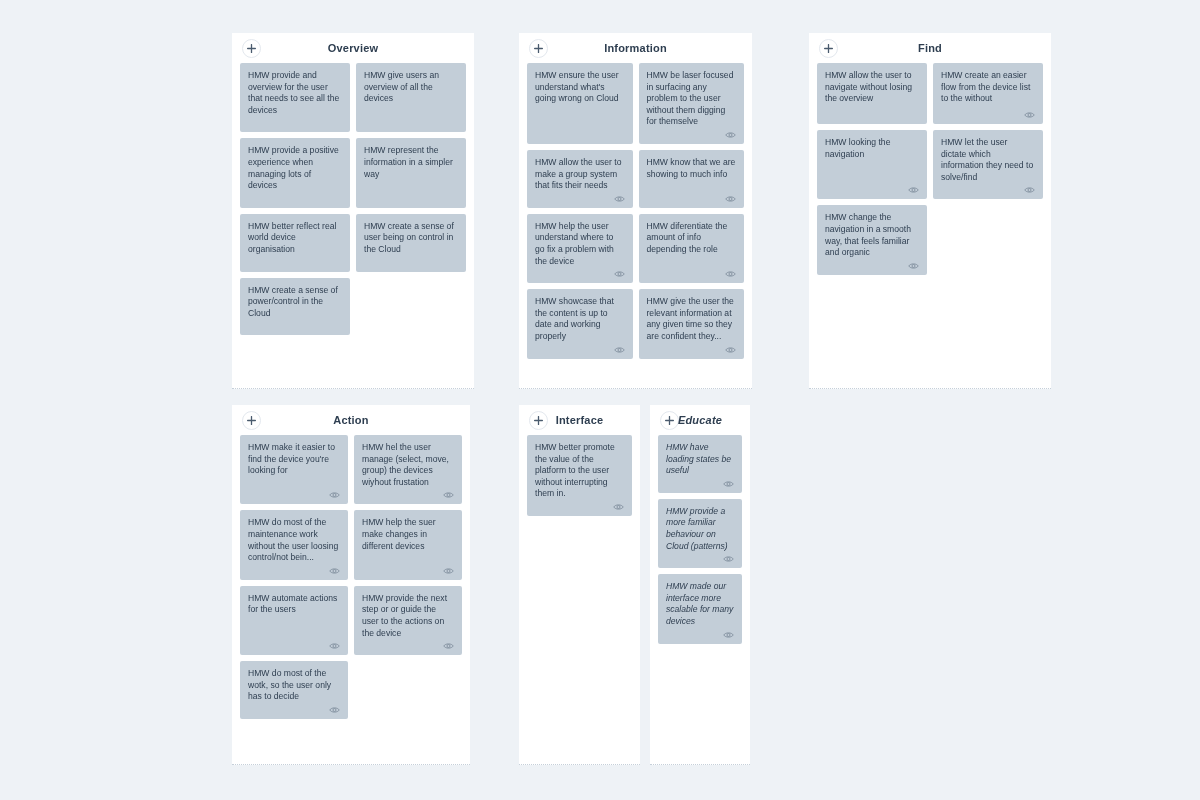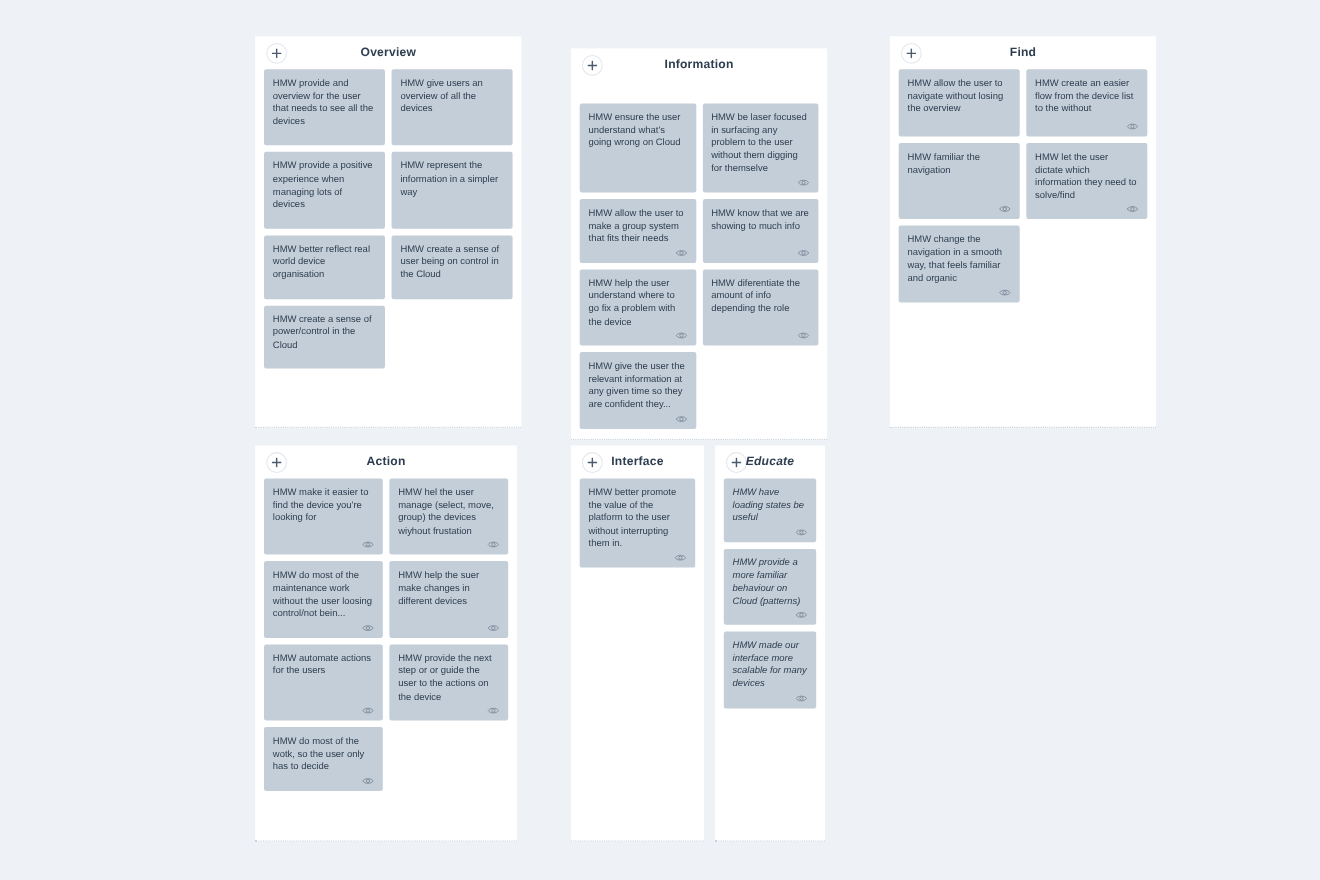--- a/index.html
+++ b/index.html
@@ -186,21 +186,21 @@
           <div class="card-text">HMW create a sense of power/control in the Cloud</div>
           <div class="card-footer hidden">
             <svg width="11" height="8" viewBox="0 0 14 10" class="eye-icon">
               <path d="M1 5 C3 1.4 11 1.4 13 5 C11 8.6 3 8.6 1 5 Z" fill="none" stroke="#4c5d70" stroke-width="1"></path>
               <circle cx="7" cy="5" r="1.9" fill="none" stroke="#4c5d70" stroke-width="1"></circle>
             </svg>
           </div>
         </div>
       </div>
     </div>
-    <div class="column" style="left: 487px; top: 44px; width: 233px; height: 356px; gap: 20px;">
+    <div class="column" style="left: 487px; top: 33px; width: 233px; height: 356px;">
       <div class="col-header">
         <div class="add-btn">
           <svg width="9" height="9" viewBox="0 0 9 9">
             <path d="M4.5 0.6 V8.4 M0.6 4.5 H8.4" stroke="#4a5b6e" stroke-width="1.3" stroke-linecap="round"></path>
           </svg>
         </div>
         <div class="col-title">Information</div>
       </div>
       <div class="cards-area dual">
         <div class="card h3">
@@ -251,20 +251,29 @@
         <div class="card h4">
           <div class="card-text">HMW diferentiate the amount of info depending the role</div>
           <div class="card-footer">
             <svg width="11" height="8" viewBox="0 0 14 10" class="eye-icon">
               <path d="M1 5 C3 1.4 11 1.4 13 5 C11 8.6 3 8.6 1 5 Z" fill="none" stroke="#4c5d70" stroke-width="1"></path>
               <circle cx="7" cy="5" r="1.9" fill="none" stroke="#4c5d70" stroke-width="1"></circle>
             </svg>
           </div>
         </div>
         <div class="card h4">
+          <div class="card-text">HMW showcase that the content is up to date and working properly</div>
+          <div class="card-footer">
+            <svg width="11" height="8" viewBox="0 0 14 10" class="eye-icon">
+              <path d="M1 5 C3 1.4 11 1.4 13 5 C11 8.6 3 8.6 1 5 Z" fill="none" stroke="#4c5d70" stroke-width="1"></path>
+              <circle cx="7" cy="5" r="1.9" fill="none" stroke="#4c5d70" stroke-width="1"></circle>
+            </svg>
+          </div>
+        </div>
+        <div class="card h4">
           <div class="card-text">HMW give the user the relevant information at any given time so they are confident they...</div>
           <div class="card-footer">
             <svg width="11" height="8" viewBox="0 0 14 10" class="eye-icon">
               <path d="M1 5 C3 1.4 11 1.4 13 5 C11 8.6 3 8.6 1 5 Z" fill="none" stroke="#4c5d70" stroke-width="1"></path>
               <circle cx="7" cy="5" r="1.9" fill="none" stroke="#4c5d70" stroke-width="1"></circle>
             </svg>
           </div>
         </div>
       </div>
     </div>
@@ -290,21 +299,21 @@
         <div class="card h3">
           <div class="card-text">HMW create an easier flow from the device list to the without</div>
           <div class="card-footer">
             <svg width="11" height="8" viewBox="0 0 14 10" class="eye-icon">
               <path d="M1 5 C3 1.4 11 1.4 13 5 C11 8.6 3 8.6 1 5 Z" fill="none" stroke="#4c5d70" stroke-width="1"></path>
               <circle cx="7" cy="5" r="1.9" fill="none" stroke="#4c5d70" stroke-width="1"></circle>
             </svg>
           </div>
         </div>
         <div class="card h4">
-          <div class="card-text">HMW familiar the navigation</div>
+          <div class="card-text">HMW looking the navigation</div>
           <div class="card-footer">
             <svg width="11" height="8" viewBox="0 0 14 10" class="eye-icon">
               <path d="M1 5 C3 1.4 11 1.4 13 5 C11 8.6 3 8.6 1 5 Z" fill="none" stroke="#4c5d70" stroke-width="1"></path>
               <circle cx="7" cy="5" r="1.9" fill="none" stroke="#4c5d70" stroke-width="1"></circle>
             </svg>
           </div>
         </div>
         <div class="card h4">
           <div class="card-text">HMW let the user dictate which information they need to solve/find</div>
           <div class="card-footer">

